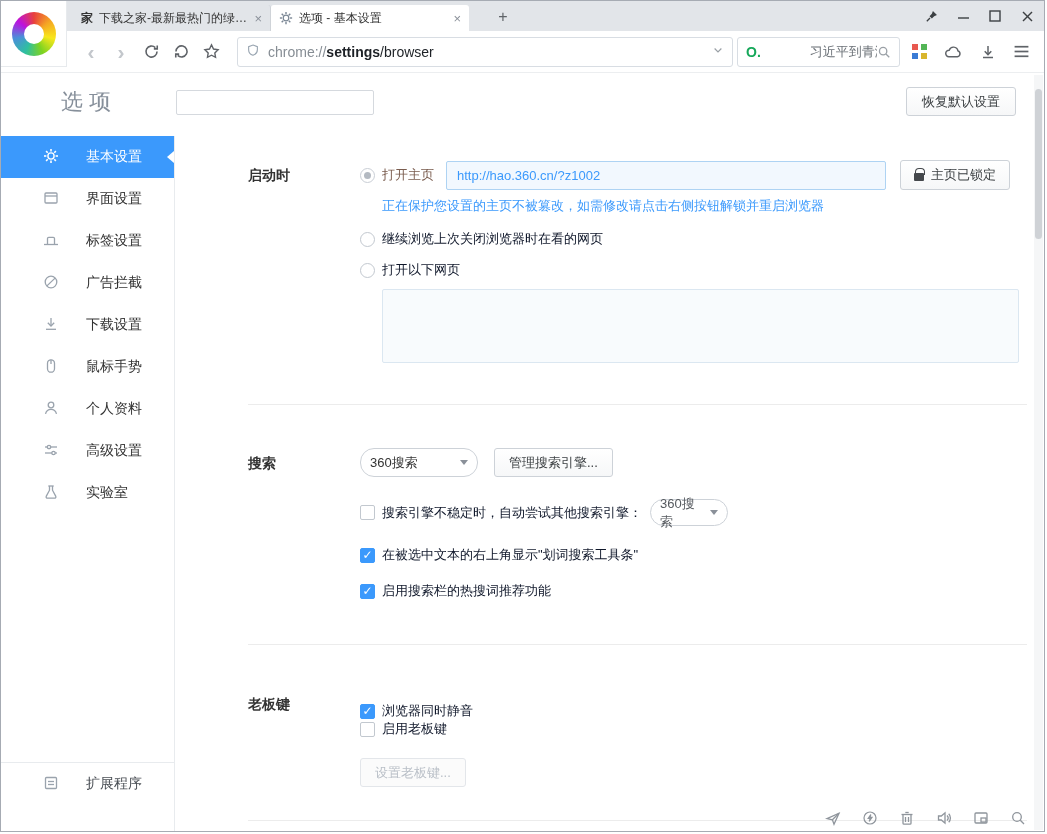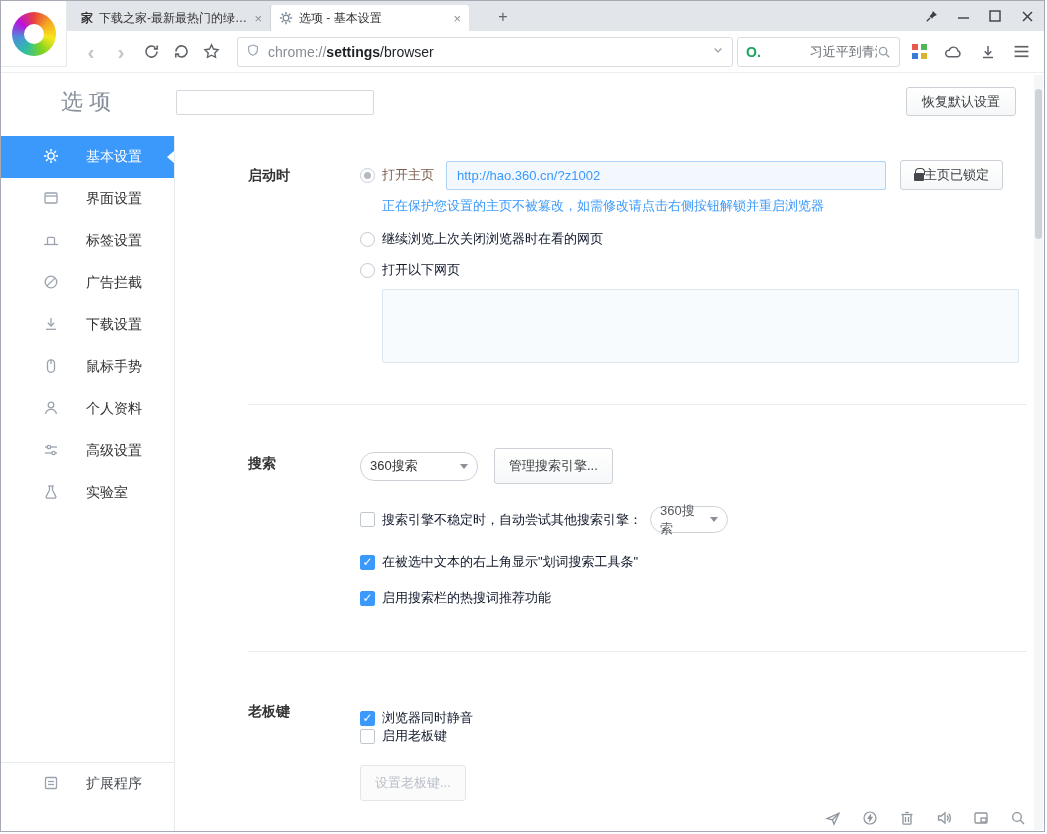--- a/index.html
+++ b/index.html
@@ -71,30 +71,30 @@
   .radio { width:15px; height:15px; border:1px solid #c2c8cf; border-radius:50%; background:#fff; flex:none; position:relative; }
   .radio[data-checked="true"]::after { content:""; position:absolute; left:3px; top:3px; width:7px; height:7px; border-radius:50%; background:#3b99fc; }
   .radio.disabled { border-color:#c9ced5; }
   .radio.disabled[data-checked="true"]::after { background:#b4bac2; }
   .checkbox { width:15px; height:15px; border:1px solid #c2c8cf; border-radius:2px; background:#fff; flex:none; position:relative; }
   .checkbox[data-checked="true"] { background:#3b99fc; border-color:#3b99fc; }
   .checkbox[data-checked="true"]::after { content:"✓"; position:absolute; left:1.5px; top:-0.5px; color:#fff; font-size:12px; font-weight:bold; }
   .ctl-label { margin-left:7px; font-size:13px; color:#0f172a; }
 
   .homepage-input { margin-left:12px; width:440px; height:29px; border:1px solid #aed3f3; background:#f2f8fe; color:#3b99fc; font-size:13px; padding:0 10px; border-radius:2px; outline:none; }
-  .lock-btn { margin-left:14px; height:30px; padding:0 13px; background:linear-gradient(#ffffff,#f6f7f8); border:1px solid #cdd2d8; border-radius:3px; font-size:13px; color:#3c4043; display:flex; align-items:center; }
+  .lock-btn { margin-left:14px; height:30px; padding:0 13px; background:linear-gradient(#ffffff,#f6f7f8); border:1px solid #cdd2d8; border-radius:3px; font-size:13px; color:#3c4043; display:flex; align-items:center; gap:7px; }
   .lock-glyph { width:10px; height:8px; background:#45484c; border-radius:1px; position:relative; display:inline-block; margin-top:4px; }
   .lock-glyph::before { content:""; position:absolute; top:-5px; left:1px; width:8px; height:6px; border:1.5px solid #45484c; border-bottom:none; border-radius:4px 4px 0 0; }
   .hint { margin:7px 0 0 22px; font-size:13px; color:#3b99fc; }
   .url-box { margin:10px 0 0 22px; width:637px; height:74px; border:1px solid #dbe7f1; background:#f8fbfd; border-radius:2px; }
 
   .select { height:29px; border:1px solid #cdd2d8; border-radius:14px; background:#fff; display:flex; align-items:center; justify-content:space-between; padding:0 9px; font-size:13px; color:#333; }
   .select::after { content:""; border-left:4px solid transparent; border-right:4px solid transparent; border-top:5px solid #8a9099; margin-left:8px; }
   .select.small { height:27px; color:#55595e; }
-  .btn { height:36px; padding:0 14px; background:linear-gradient(#ffffff,#f6f7f8); border:1px solid #cdd2d8; border-radius:3px; font-size:13px; color:#3c4043; }
+  .btn { height:29px; padding:0 14px; background:linear-gradient(#ffffff,#f6f7f8); border:1px solid #cdd2d8; border-radius:3px; font-size:13px; color:#3c4043; }
   .btn.disabled { color:#b9bfc7; border-color:#e3e6ea; background:#fbfbfb; }
 
   
   .statusbar { position:absolute; right:18px; bottom:5px; display:flex; gap:21px; align-items:center; }
   .st-ic { color:#8f959c; display:flex; }
   .scrollbar { position:absolute; right:1px; top:74px; bottom:1px; width:9px; background:#f5f6f7; z-index:10; }
   .scroll-thumb { position:absolute; top:14px; left:1px; width:7px; height:150px; background:#cfd2d6; border-radius:4px; }
 </style>
 </head>
 <body>

